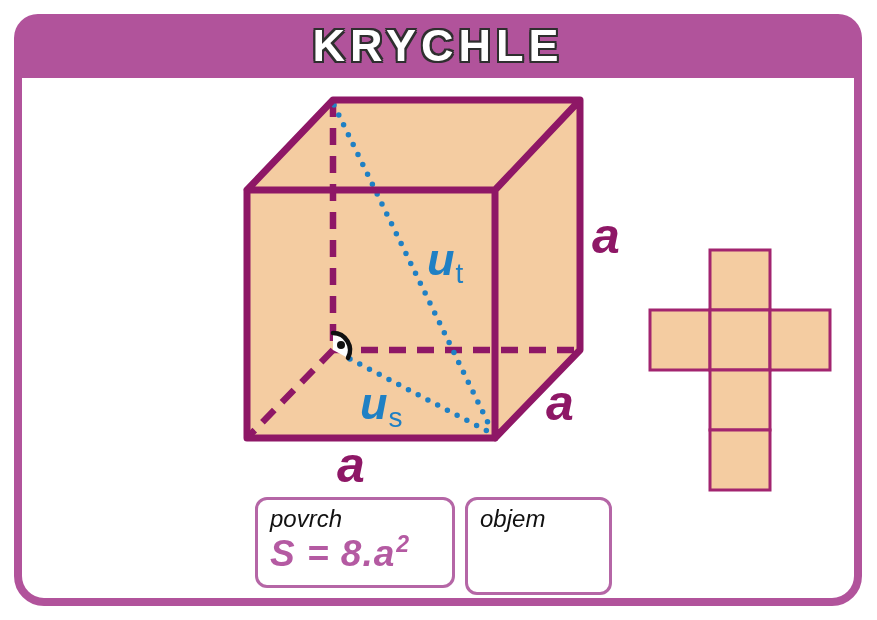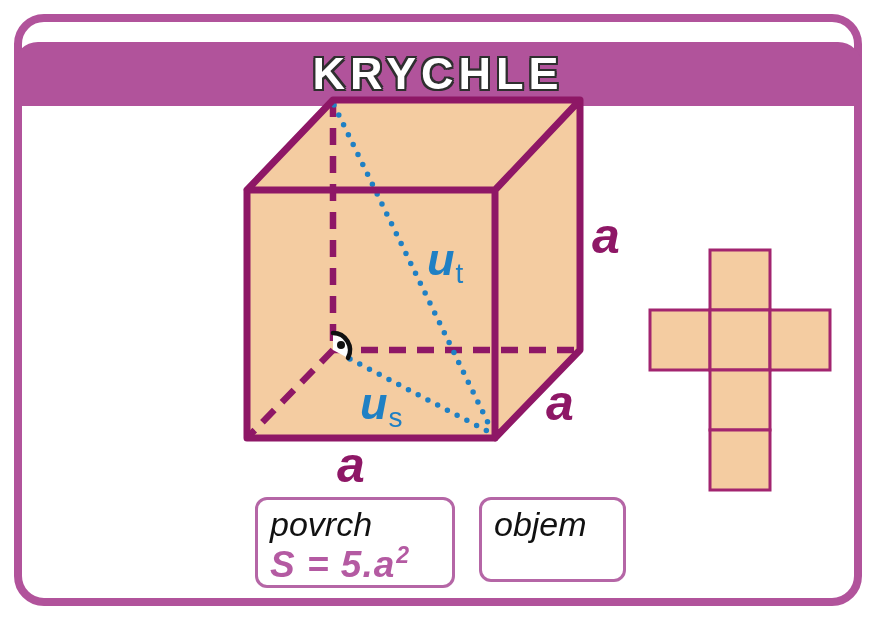--- a/index.html
+++ b/index.html
@@ -27,21 +27,20 @@
     border:8px solid var(--banner);
     border-radius:30px;
     background:#ffffff;
   }
   .banner{
     position:absolute;
     left:-8px;top:-8px;right:-8px;
     height:64px;
     background:var(--banner);
     border-radius:24px 24px 0 0;
-    margin-top:28px;
   }
   .title{
     width:100%;
     line-height:64px;
     text-align:center;
     font-size:45px;
     font-weight:700;
     letter-spacing:5px;
     color:#ffffff;
     text-shadow:
@@ -89,21 +88,21 @@
   }
   .formula-box{
     position:absolute;
     border:3px solid var(--box-border);
     border-radius:12px;
     background:#ffffff;
     padding:6px 10px 0 12px;
   }
   .formula-caption{
     font-style:italic;
-    font-size:34px;
+    font-size:24px;
     color:#111111;
     line-height:1.1;
   }
   .formula-line{
     font-style:italic;
     font-weight:700;
     font-size:37px;
     color:var(--formula-pink);
     line-height:1.1;
     letter-spacing:1px;
@@ -157,19 +156,19 @@
 <div class="diag-label" style="left:427px;top:237px">
   <span>u</span><sub>t</sub>
 </div>
 <div class="diag-label" style="left:360px;top:381px">
   <span>u</span><sub>s</sub>
 </div>
 
 <div class="formula-box" style="left:255px;top:497px;width:200px;height:91px">
   <div class="formula-caption">povrch</div>
   <div class="formula-line">
-    <span>S = 5.a</span><sup>2</sup>
+    <span>S = 8.a</span><sup>2</sup>
   </div>
 </div>
 
-<div class="formula-box" style="left:479px;top:497px;width:147px;height:85px">
+<div class="formula-box" style="left:465px;top:497px;width:147px;height:98px">
   <div class="formula-caption">objem</div>
 </div>
 
 </body></html>

